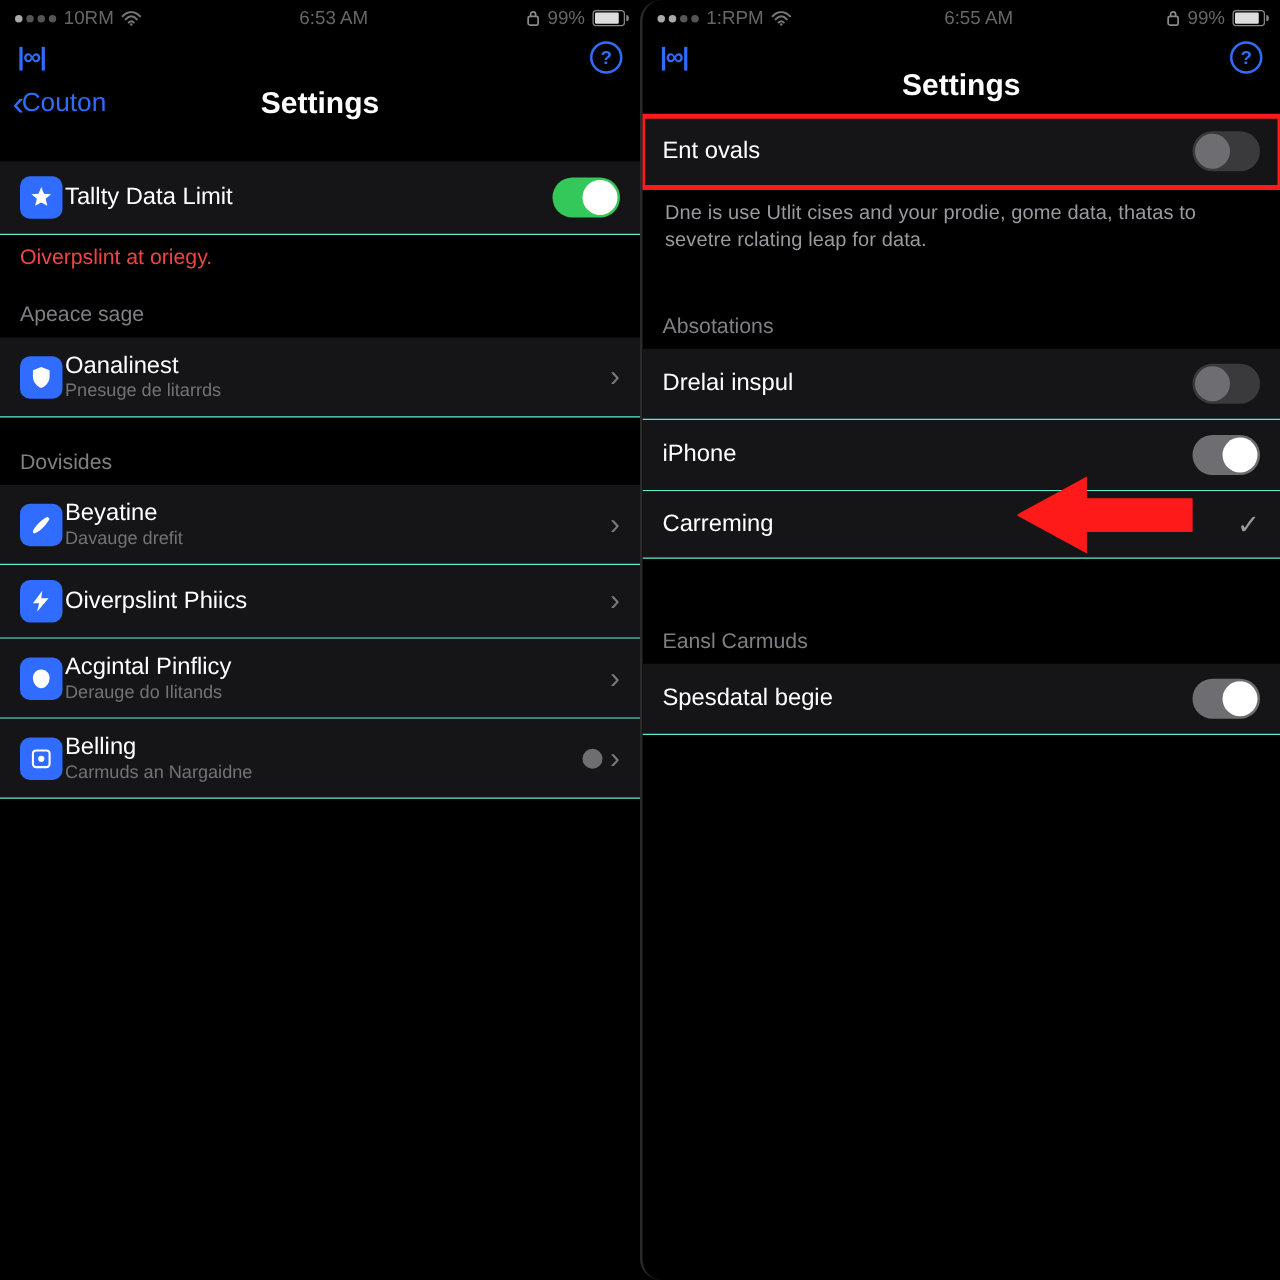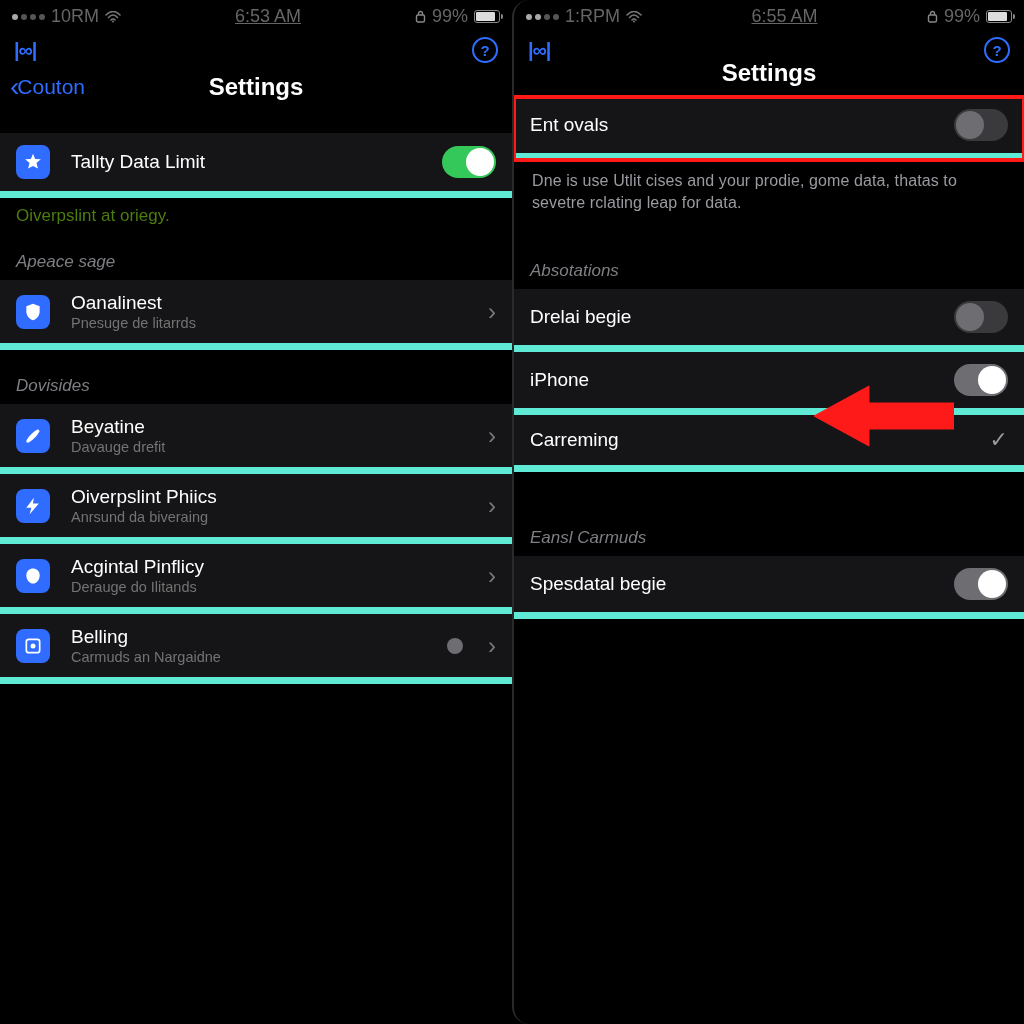--- a/index.html
+++ b/index.html
@@ -2,56 +2,56 @@
 <html><head>
 <meta charset="utf-8">
 <style>
   * { margin:0; padding:0; box-sizing:border-box; font-family:-apple-system,"SF Pro Text","Segoe UI",Helvetica,Arial,sans-serif; -webkit-font-smoothing:antialiased; }
   body { background:#000; width:1024px; height:1024px; overflow:hidden; color:#fff; }
   .phones { display:flex; width:1024px; height:1024px; }
   .phone { position:relative; flex:1 1 50%; background:#000; display:flex; flex-direction:column; }
   .phone + .phone { border-left:2px solid #2a2a2a;border-radius:17px; }
 
   
-  .statusbar { display:flex; align-items:center; justify-content:flex-end; padding:6px 12px 2px; font-size:18px; color:#666; font-weight:500;}
+  .statusbar { display:flex; align-items:center; justify-content:flex-end; padding:6px 12px 2px; font-size:15px; color:#666; font-weight:500;}
   .sb-left,.sb-center,.sb-right{display:flex;align-items:center;gap:6px;}
-  .sb-center{flex:1;justify-content:center;text-decoration:underline;}
+  .sb-center{flex:1;justify-content:center;}
   .sb-right{justify-content:flex-end;}
   .dots{display:flex;gap:3px;}
   .dot{width:6px;height:6px;border-radius:50%;background:#555;}
   .dot.on{background:#aaa;}
   .batt{width:26px;height:13px;border:1.5px solid #888;border-radius:3px;position:relative;display:inline-block;}
   .batt::after{content:"";position:absolute;right:-4px;top:3px;width:2px;height:5px;background:#888;border-radius:0 2px 2px 0;}
   .batt i{display:block;margin:1px;height:9px;width:80%;background:#ddd;border-radius:1px;}
 
   
   .toprow{display:flex;align-items:center;justify-content:space-between;padding:8px 14px 4px;}
   .logo{color:#2f6cff;font-weight:700;font-size:20px;letter-spacing:-1px;}
   .info-circle{width:26px;height:26px;border:2px solid #2f6cff;border-radius:50%;display:flex;align-items:center;justify-content:center;color:#2f6cff;font-weight:700;font-size:15px;}
   .navbar{display:flex;align-items:center;padding:6px 10px 10px;position:relative;}
   .back{display:flex;align-items:center;color:#2f6cff;font-size:21px;font-weight:500;gap:0;}
   .back .chev{font-size:28px;line-height:1;margin-right:-2px;}
   .title{position:absolute;left:0;right:0;text-align:center;font-size:24px;font-weight:700;color:#fff;pointer-events:none;}
 
   .scroll{flex:1;overflow:hidden;}
 
   
-  .cell{display:flex;align-items:center;background:#151517;padding:12px 16px;gap:21px;min-height:54px;border-bottom:7px solid #5eead4;}
+  .cell{display:flex;align-items:center;background:#151517;padding:12px 16px;gap:2px;min-height:54px;border-bottom:1px solid #5eead4;}
   .cell.first{border-top-left-radius:0;border-top-right-radius:0;}
   .cell .icon{width:34px;height:34px;border-radius:8px;background:#2f6cff;display:flex;align-items:center;justify-content:center;flex:0 0 34px;color:#fff;}
   .cell .txt{flex:1;display:flex;flex-direction:column;justify-content:center;gap:1px;min-width:0;}
   .cell .lbl{font-size:19px;color:#fff;font-weight:500;}
   .cell .sub{font-size:14.5px;color:#737373;}
   .cell .chev-r{color:#78787d;font-size:24px;font-weight:300;}
   .cell .sw{margin-left:auto;}
   .cell .knob-sm{width:16px;height:16px;border-radius:50%;background:#6d6d72;margin-right:4px;}
   .cell .check{color:#9a9aa0;font-size:22px;}
   
-  .footer-note{padding:8px 16px 0;font-size:17px;color:#4d7c0f;}
-  .section-header{padding:26px 16px 8px;font-size:17px;color:#7f7f84;font-style:italic;}
+  .footer-note{padding:8px 16px 0;font-size:17px;color:#ef4444;}
+  .section-header{padding:26px 16px 8px;font-size:17px;color:#7f7f84;}
   .desc{padding:10px 18px 0;font-size:16px;color:#9a9aa0;line-height:1.35;letter-spacing:0.1px;}
 
   
   .sw{width:54px;height:32px;border-radius:16px;position:relative;background:#3a3a3d;flex:0 0 54px;}
   .sw::after{content:"";position:absolute;top:2px;left:2px;width:28px;height:28px;border-radius:50%;background:#fff;transition:.2s;}
   .sw.on{background:#34c759;}
   .sw.on::after{left:24px;}
   .sw.off-dim::after{background:#6d6d72;}
   .sw.on-white{background:#6d6d72;}
   .sw.on-white::after{left:24px;background:#fff;}
@@ -163,21 +163,20 @@
       </div>
 
       <div class="cell">
         <span class="icon">
             <svg width="20" height="20" viewBox="0 0 24 24">
               <path d="M13 2L4 14h6l-2 8 11-13h-7z" fill="#fff"></path>
             </svg>
           </span>
         <div class="txt">
           <span class="lbl">Oiverpslint Phiics</span>
-          <span class="sub">Anrsund da biveraing</span>
         </div>
         <span class="chev-r">›</span>
       </div>
 
       <div class="cell">
         <span class="icon">
             <svg width="20" height="20" viewBox="0 0 24 24">
               <path d="M12 3c4 0 8 3 8 8 0 6-4 10-8 10S4 17 4 11c0-5 4-8 8-8z" fill="#fff"></path>
             </svg>
           </span>
@@ -256,21 +255,21 @@
             <span class="lbl">Ent ovals</span>
           </div>
         <span class="sw off-dim"></span>
       </div>
       <div class="desc">Dne is use Utlit cises and your prodie, gome data, thatas to sevetre rclating leap for data.</div>
 
       <div class="section-header" style="padding-top:48px">Absotations</div>
 
       <div class="cell">
         <div class="txt">
-            <span class="lbl">Drelai begie</span>
+            <span class="lbl">Drelai inspul</span>
           </div>
         <span class="sw off-dim"></span>
       </div>
 
       <div class="cell">
         <div class="txt">
             <span class="lbl">iPhone</span>
           </div>
         <span class="sw on-white"></span>
       </div>

